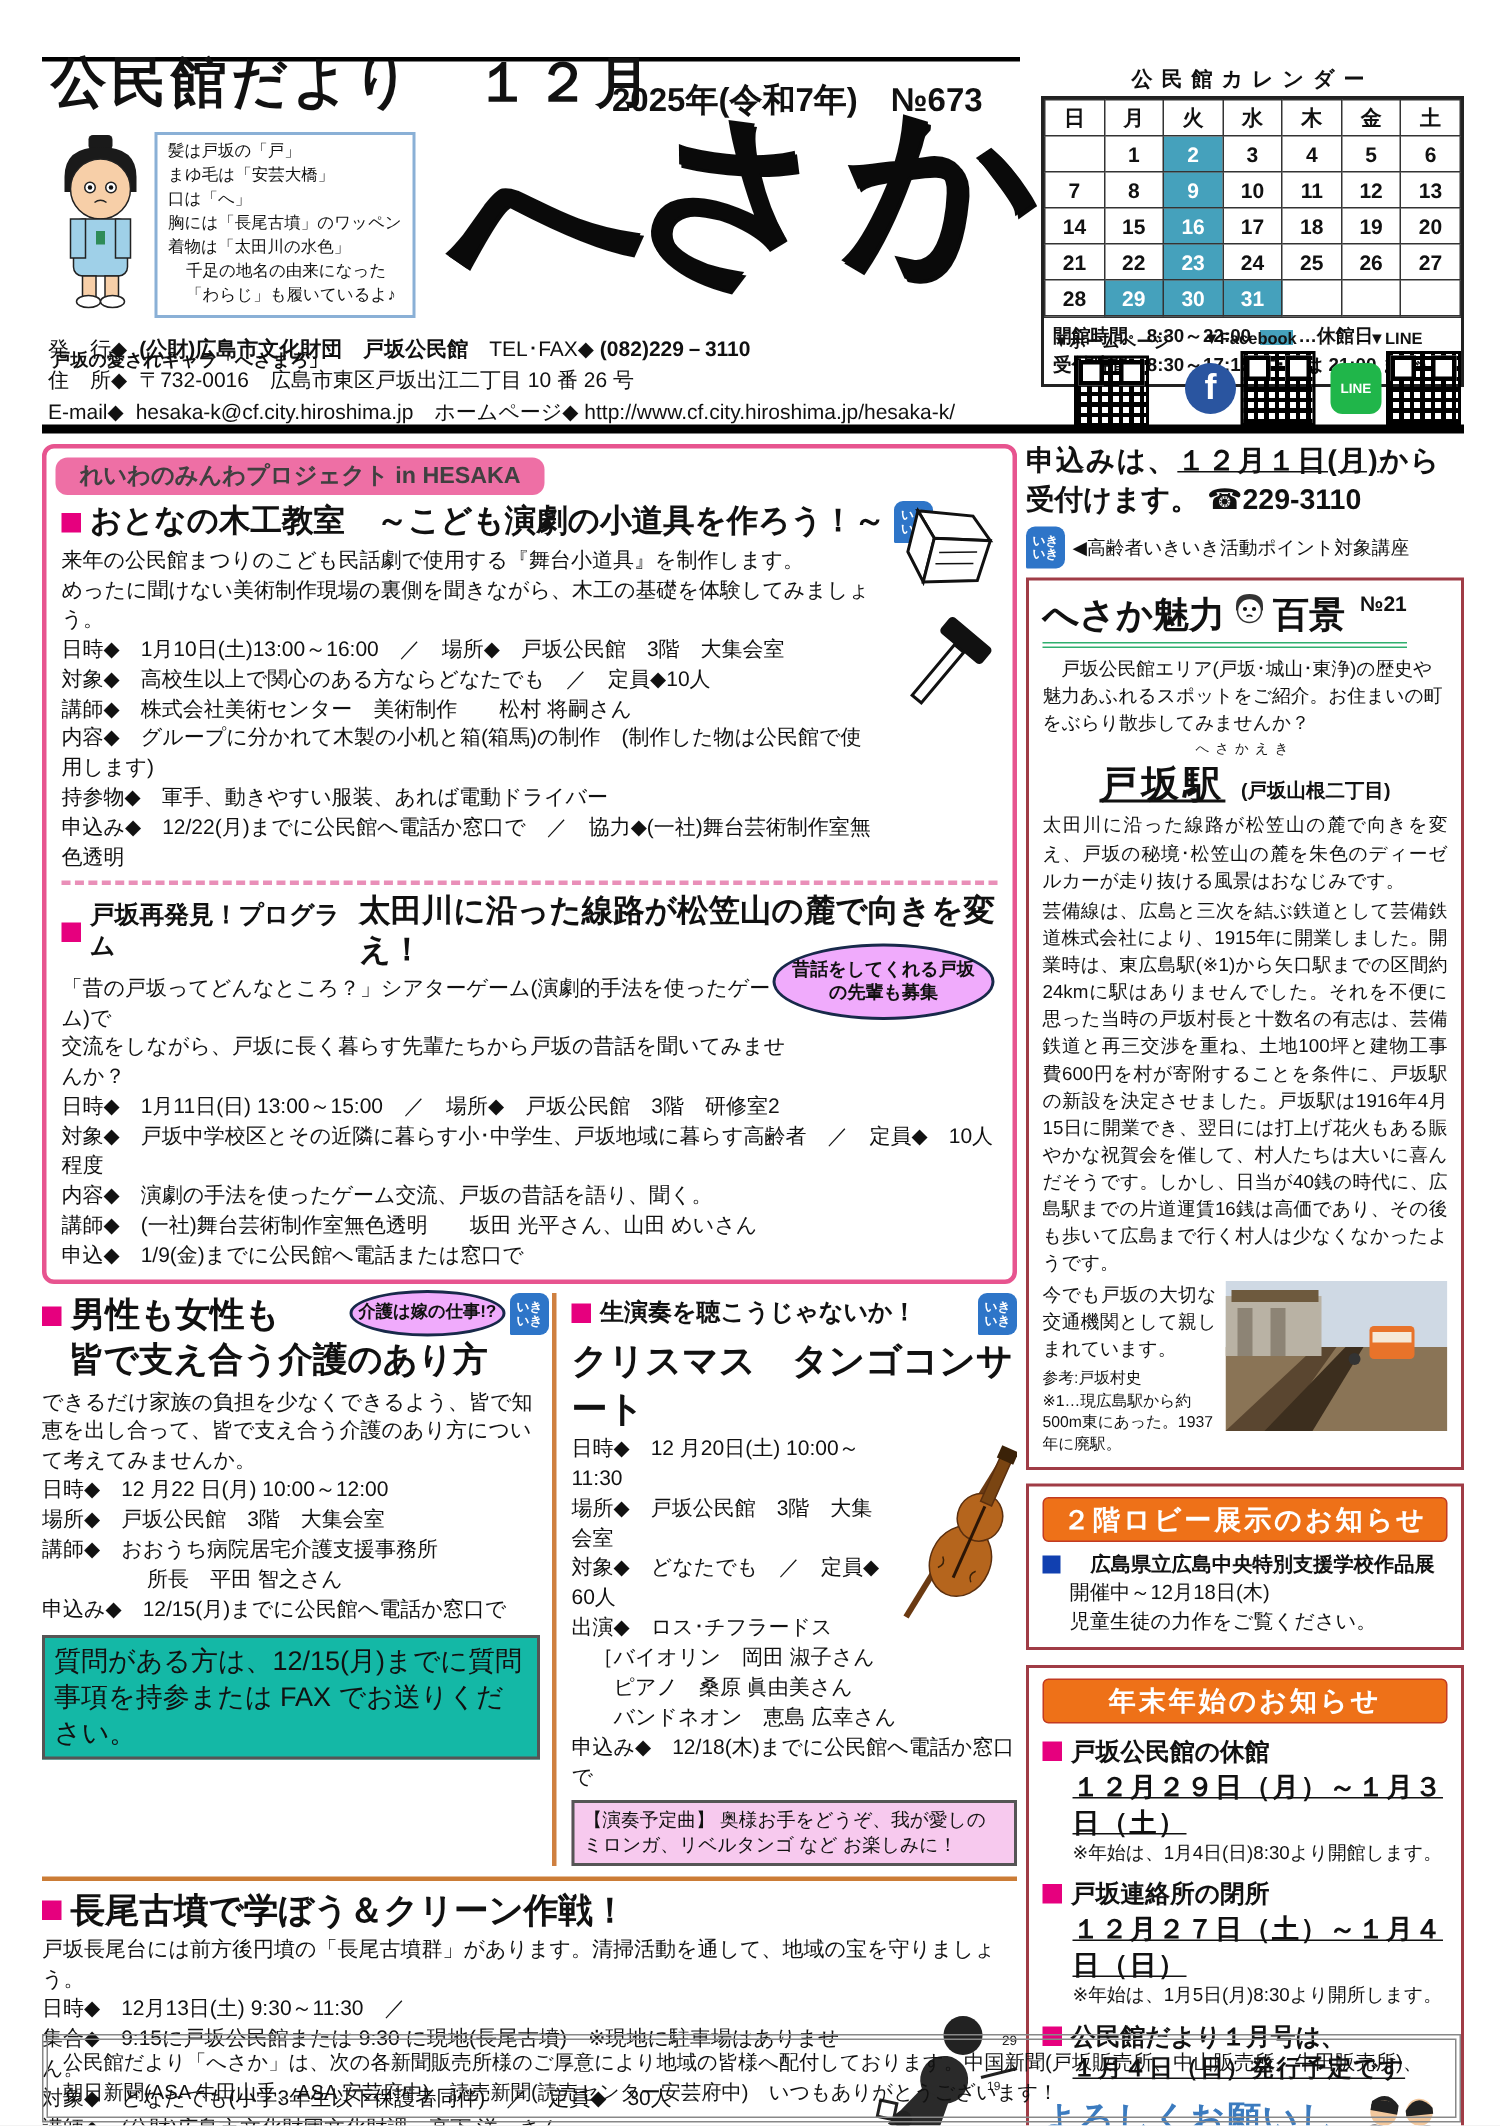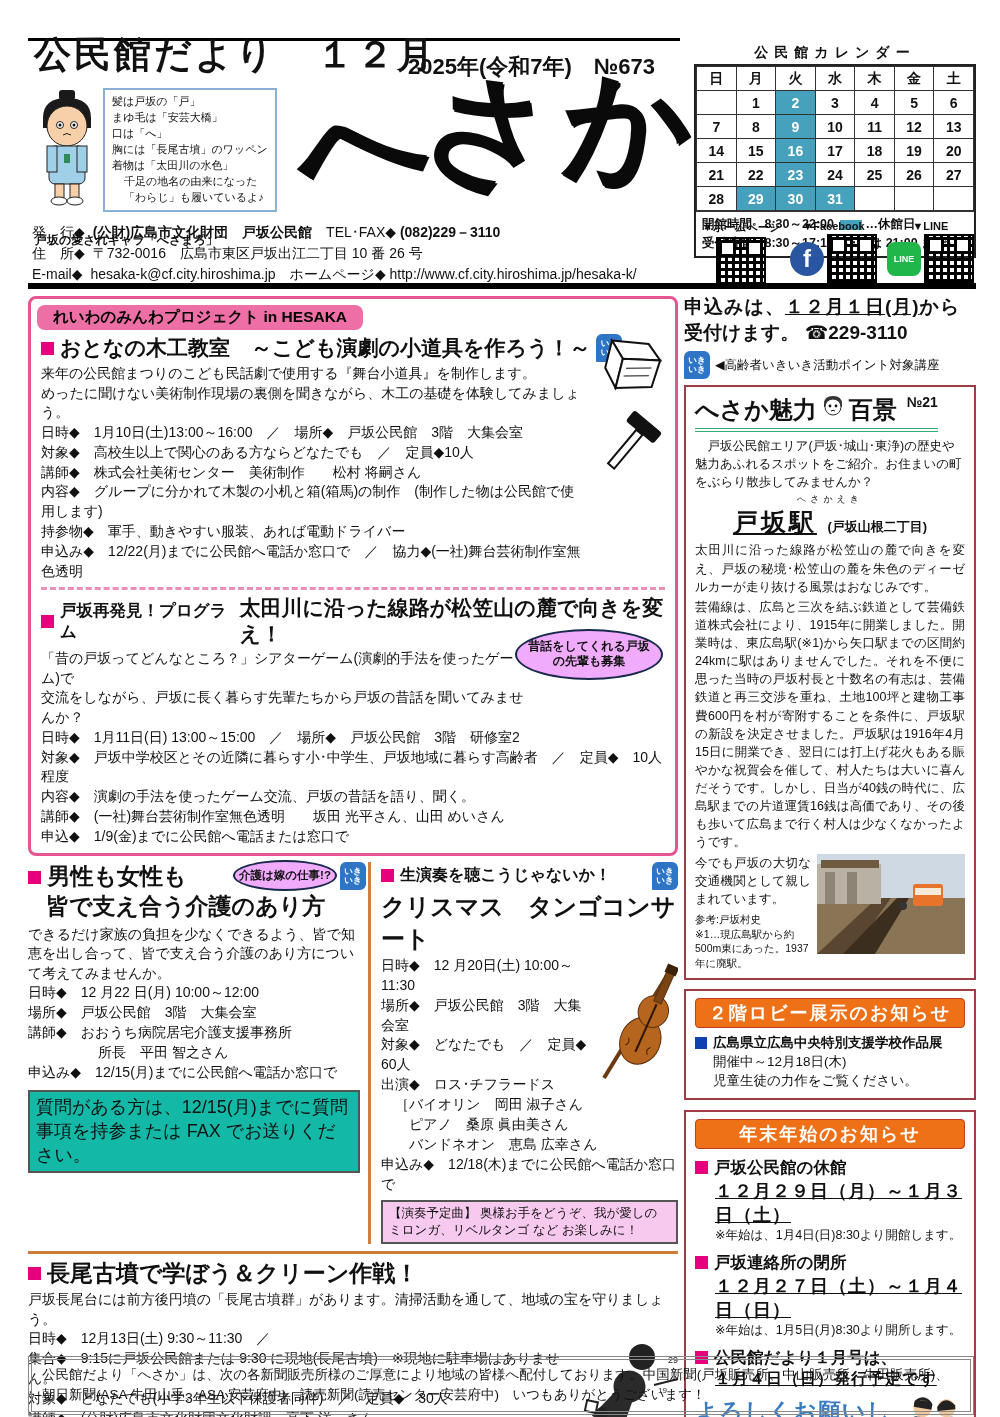--- a/index.html
+++ b/index.html
@@ -49,21 +49,21 @@
   .lineic{width:34px;height:34px;border-radius:8px;background:#20b64a;color:#fff;font-size:9px;font-weight:bold;
       display:flex;align-items:center;justify-content:center}
   .black-bar{position:absolute;left:28px;top:283px;width:948px;height:6px;background:#000}
 
   
   .leftcol{position:absolute;left:28px;top:296px;width:650px}
   .rightcol{position:absolute;left:684px;top:294px;width:292px}
 
   
   .pinkbox{border:3px solid #e7548f;border-radius:8px;padding:6px 10px 6px;position:relative}
-  .tag{display:inline-block;background:#ee6fa5;color:#000000;font-weight:bold;font-size:15.5px;
+  .tag{display:inline-block;background:#ee6fa5;color:#404040;font-weight:bold;font-size:15.5px;
        padding:2px 16px;border-radius:8px;margin:0 0 2px -4px}
   .art-title{display:flex;align-items:center;gap:6px;font-size:21px;font-weight:900;line-height:1.25;margin:2px 0}
   .sq{flex:none;width:13px;height:13px;background:#e6007e;display:inline-block}
   .sq-blue{flex:none;width:12px;height:12px;background:#1140b0;display:inline-block}
   .desc{font-size:14px;line-height:1.4}
   .ln{font-size:14px;line-height:1.42}
   .ikiiki{flex:none;width:26px;height:28px;background:#2e75c8;border-radius:6px 6px 6px 1px;color:#fff;
           font-size:8.5px;font-weight:bold;line-height:1.1;display:flex;align-items:center;justify-content:center;
           text-align:center;white-space:pre-line}
   .dash{border:none;border-top:3px dashed #e98fb8;margin:5px 0}
@@ -110,21 +110,21 @@
   .hyk-intro{font-size:12.5px;line-height:1.45;margin-top:5px;text-indent:1em}
   .spot{text-align:center;margin:2px 0 2px}
   .spot-ruby{font-size:9px;letter-spacing:4px;display:block}
   .spot-name{font-size:25px;font-weight:900;text-decoration:underline;letter-spacing:3px}
   .spot-sub{font-size:13px;font-weight:bold;margin-left:6px}
   .hyk-body{font-size:12.5px;line-height:1.45;text-align:justify;margin-top:2px}
   .train{float:right;width:148px;height:100px;margin:2px 0 0 6px}
   .hyk-ref{font-size:10.5px;line-height:1.4;margin-top:4px}
   .oh{background:#ee7118;border:1.5px solid #c23b22;border-radius:4px;color:#fff;text-align:center;
       font-size:18px;font-weight:900;padding:2px 0;letter-spacing:2px}
-  .lobby-line{display:flex;gap:6px;font-size:13.5px;font-weight:bold;margin-top:6px}
+  .lobby-line{display:flex;gap:20px;font-size:13.5px;font-weight:bold;margin-top:6px}
   .lobby-sub{font-size:13.5px;margin-left:18px;line-height:1.45}
   .ye-item{margin-top:8px}
   .ye-t{display:flex;gap:6px;align-items:center;font-size:16.5px;font-weight:900}
   .ye-d{font-size:18px;font-weight:900;margin-left:20px;text-decoration:underline;letter-spacing:1px}
   .ye-n{font-size:12.5px;margin-left:20px}
   .ye-close{display:flex;align-items:flex-end;gap:4px;margin-top:4px}
   .ye-close-txt{color:#3b7bbf;font-size:23px;font-weight:900;letter-spacing:1px}
 </style>
 </head>
 <body>

